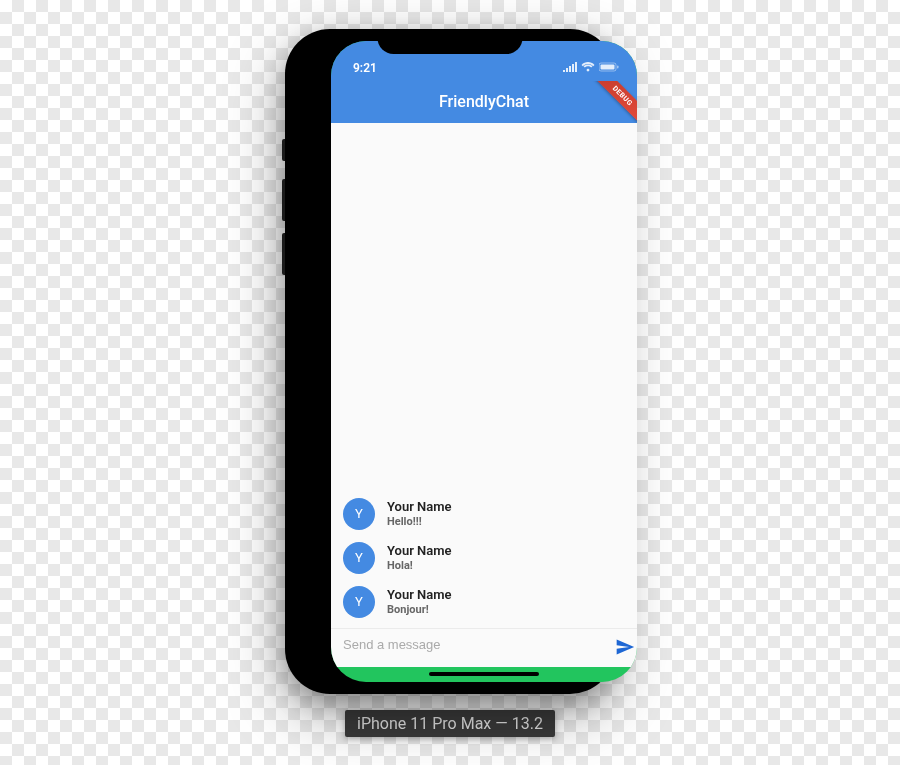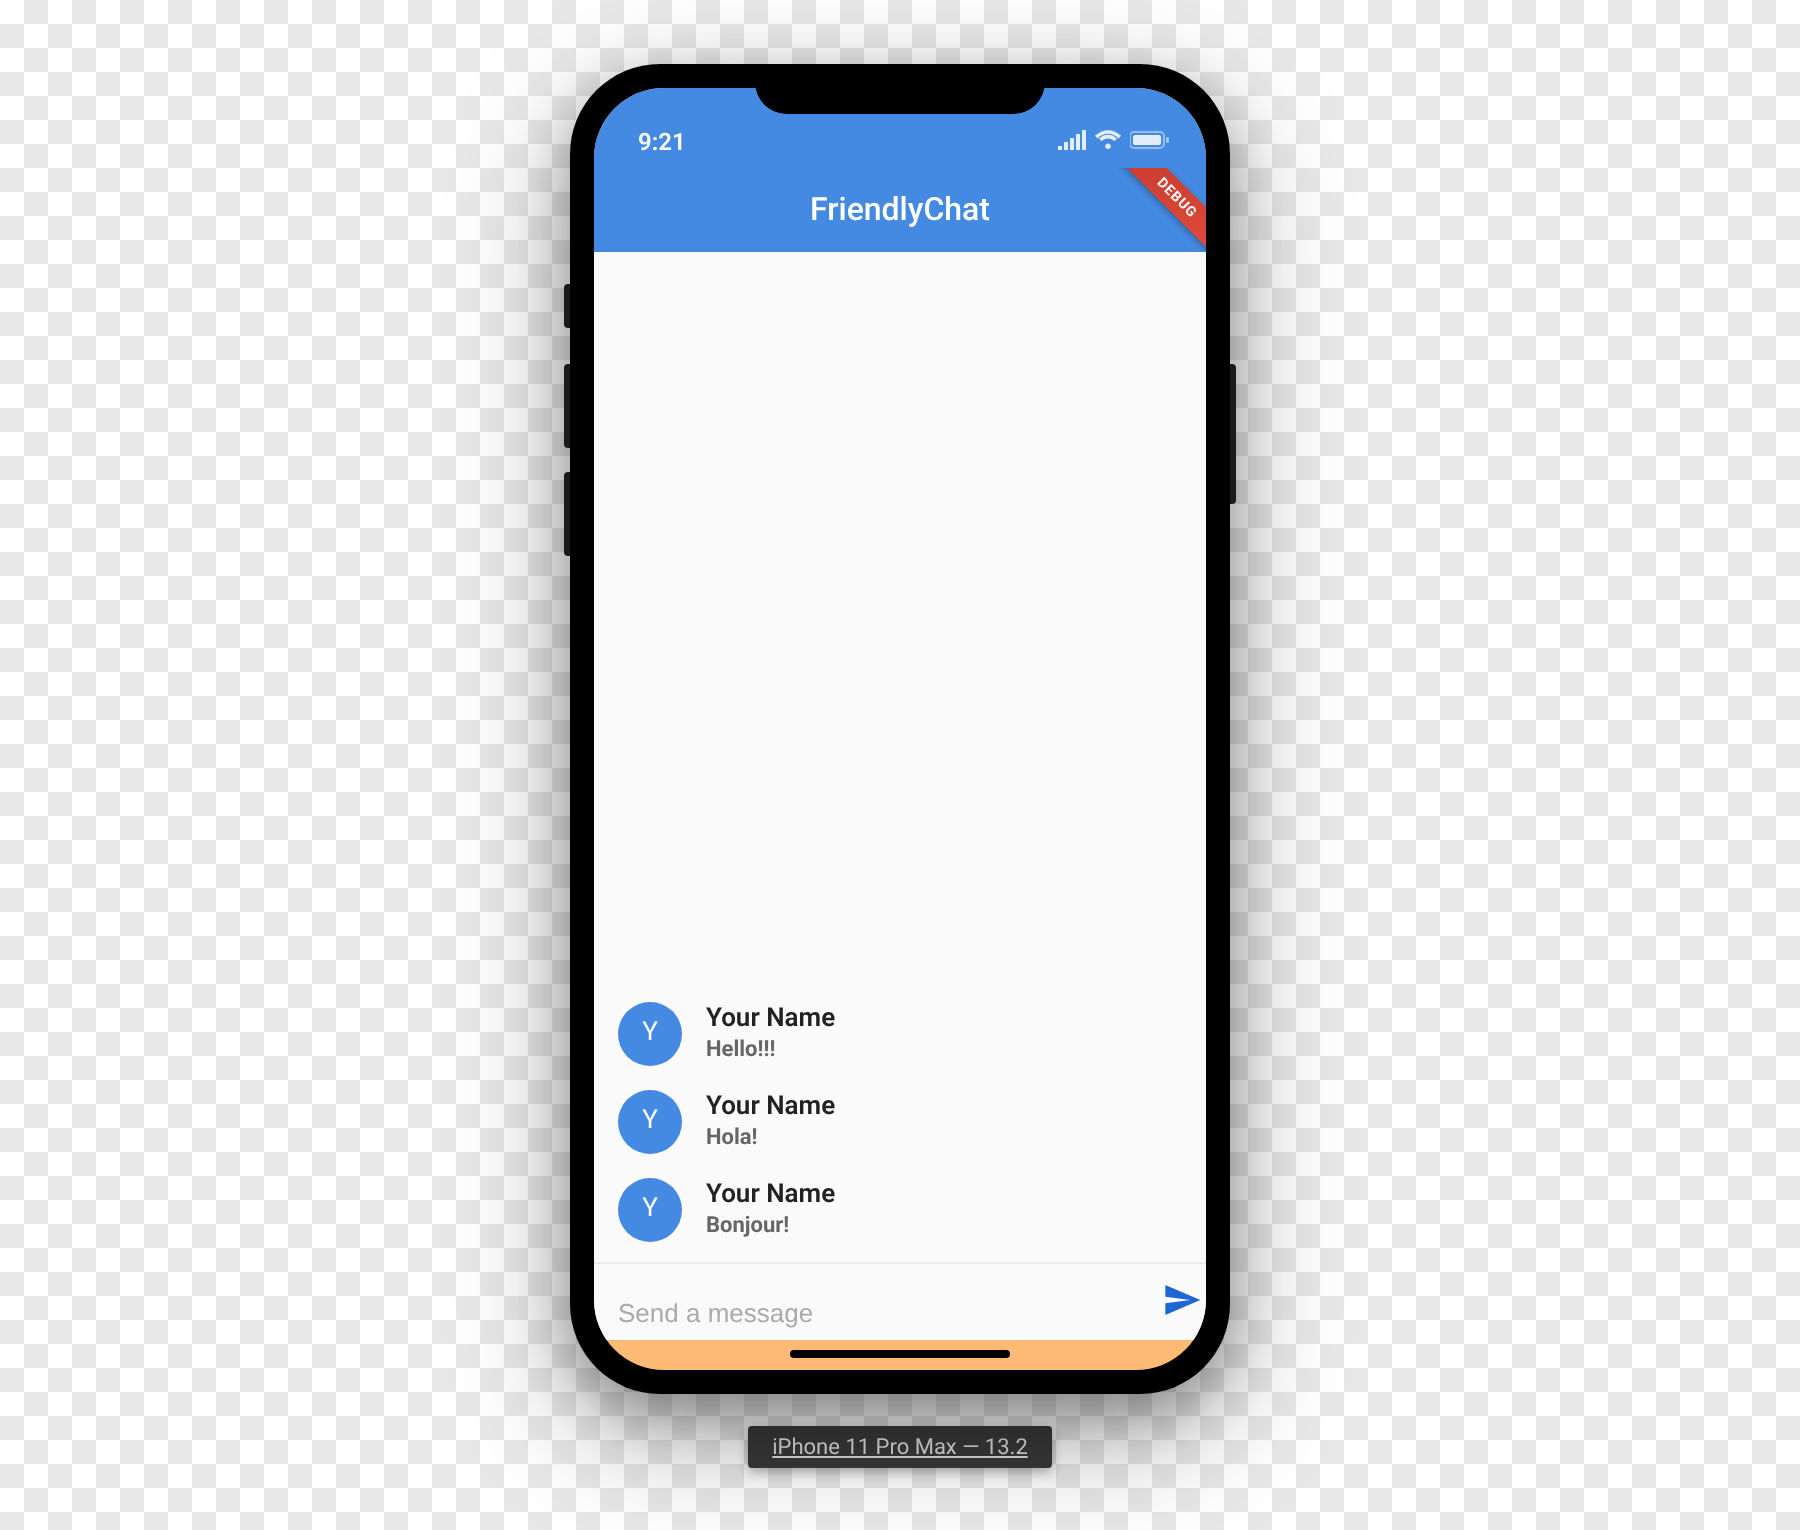--- a/index.html
+++ b/index.html
@@ -54,26 +54,27 @@
     }
     .side-btn-r {
       width: 3px;
       height: 70px;
       background: #1a1a1a;
       border-radius: 0 2px 2px 0;
     }
     .screen {
       width: 100%;
       height: 100%;
-      background: #fdba74;
+      background: #22c55e;
       border-radius: 35px;
       overflow: hidden;
       position: relative;
       display: flex;
       flex-direction: column;
+      margin-left: 34px;
     }
     .notch {
       position: absolute;
       top: 0;
       left: 50%;
       transform: translateX(-50%);
       width: 145px;
       height: 25px;
       background: #000;
       border-radius: 0 0 16px 16px;
@@ -163,21 +164,21 @@
       color: #222;
       margin-bottom: 1px;
     }
     .msg-text {
       font-size: 11px;
       color: #666;
       font-weight: bold;
     }
     .input-bar {
       display: flex;
-      align-items: flex-end;
+      align-items: flex-start;
       padding: 8px 0 6px 12px;
       background: #fafafa;
       border-top: 1px solid rgba(0,0,0,0.06);
     }
     .msg-input {
       flex: 1;
       border: none;
       background: transparent;
       font-size: 13px;
       color: #999;
@@ -199,25 +200,24 @@
       width: 110px;
       height: 4px;
       background: #000;
       border-radius: 3px;
       margin: 5px auto 6px auto;
     }
     .device-label {
       margin-top: 16px;
       background: #3a3a3a;
       color: #ddd;
-      font-size: 11px;
+      font-size: 16px;
       padding: 4px 12px;
       border-radius: 2px;
       box-shadow: 0 2px 6px rgba(0,0,0,0.3);
-      text-decoration: underline;
     }
     .wifi-icon, .battery-icon, .signal-icon {
       display: inline-block;
     }
   </style>
 </head>
 <body>
 
 <div class="phone-frame">
   <div class="phone-buttons-left">

